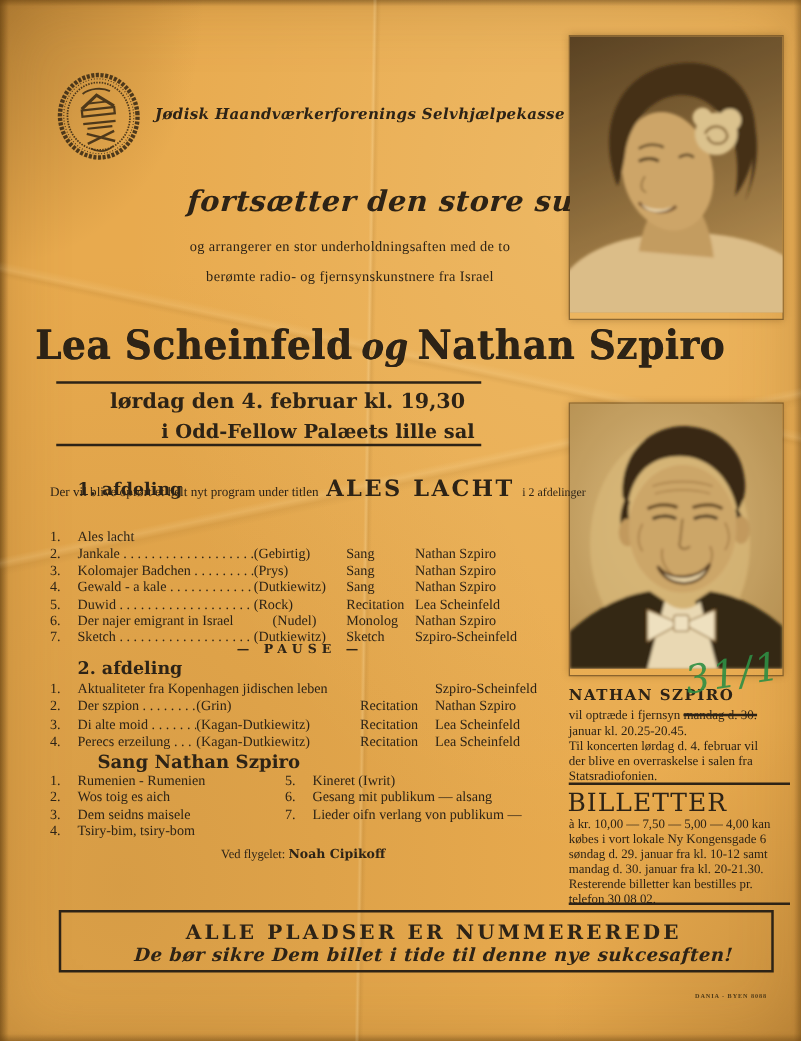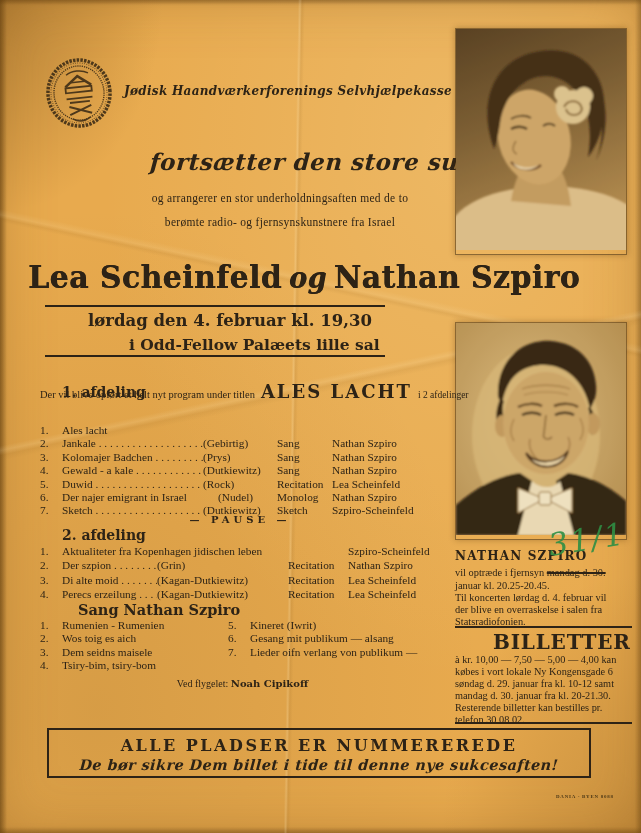--- a/index.html
+++ b/index.html
@@ -74,26 +74,26 @@
   .srow{display:grid;grid-template-columns:22px 1fr;white-space:nowrap;}
   .pianist{left:40px;top:678px;width:405px;text-align:center;font-size:10px;white-space:nowrap;}
   .pianist b{font-family:"DejaVu Serif",serif;}
 
   .note{left:455px;top:550px;width:188px;font-size:10.4px;line-height:12.3px;}
   .note-head{font-family:"DejaVu Serif",serif;font-weight:bold;font-size:12px;letter-spacing:1.2px;margin-bottom:5px;}
   .struck{text-decoration:line-through;text-decoration-thickness:1.6px;}
   .handwriting{left:548px;top:521px;font-family:"DejaVu Serif",serif;font-style:italic;font-size:31px;color:#2f8f44;transform:rotate(-9deg);letter-spacing:2px;opacity:0.9;}
 
   .tick-rule-top{left:455px;top:626px;width:177px;}
-  .tick-head{left:454px;top:630px;font-family:"DejaVu Serif",serif;font-weight:bold;font-size:20px;letter-spacing:0.8px;margin-left:39px;}
+  .tick-head{left:454px;top:630px;font-family:"DejaVu Serif",serif;font-weight:normal;font-size:20px;letter-spacing:0.8px;}
   .tick-body{left:455px;top:654px;width:188px;font-size:10.3px;line-height:12.1px;}
   .tick-body div{white-space:nowrap;}
   .tick-rule-bottom{left:455px;top:722px;width:177px;}
 
-  .banner{left:47px;top:728px;width:540px;height:46px;border:2px solid #2d2316;text-align:center;}
+  .banner{left:47px;top:728px;width:540px;height:46px;border:2px solid #2d2316;text-align:center;padding-left:28px;}
   .banner-head{margin-top:6px;font-family:"DejaVu Serif",serif;font-weight:bold;font-size:16px;letter-spacing:2.5px;white-space:nowrap;}
   .banner-script{margin-top:1px;font-family:"DejaVu Serif",serif;font-style:italic;font-weight:bold;font-size:14.5px;letter-spacing:0.4px;transform:skewX(-4deg);white-space:nowrap;}
 
   .printer{left:556px;top:794px;font-size:8px;font-weight:bold;letter-spacing:1.2px;color:#4a3716;transform:scale(0.62);transform-origin:left top;white-space:nowrap;}
 </style>
 </head>
 <body>
 
 <div class="page">
   <div class="creases"></div>

